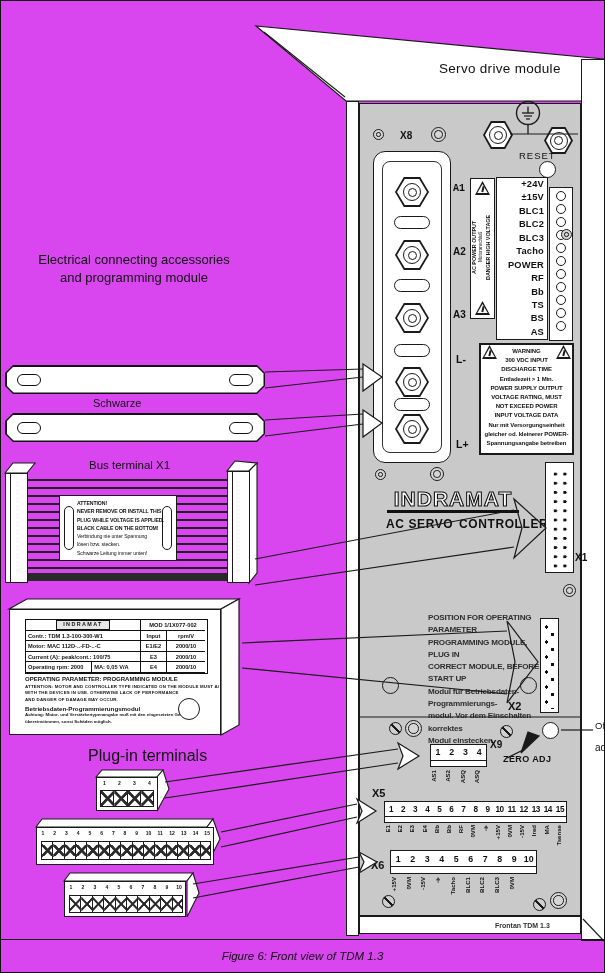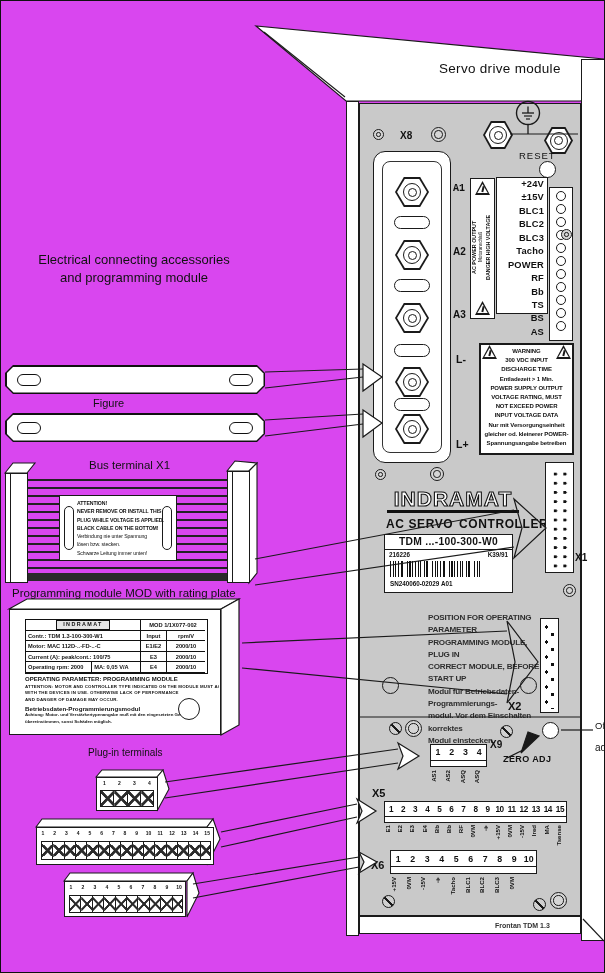--- a/index.html
+++ b/index.html
@@ -38,21 +38,21 @@
   .warn-tri{position:absolute;width:15px;height:14px;clip-path:polygon(50% 0,100% 100%,0 100%);background:#1a1a1a;}
   .warn-tri::before{content:"";position:absolute;left:2.2px;right:2.2px;top:3px;bottom:1.8px;
                     clip-path:polygon(50% 0,100% 100%,0 100%);background:#fff;}
   .warn-tri::after{content:"";position:absolute;left:7px;top:5px;width:1.6px;height:6px;background:#1a1a1a;transform:rotate(14deg);}
 
   
   .sticker{position:absolute;left:469px;top:177px;width:25px;height:141px;background:#fff;border:1.1px solid #1a1a1a;box-sizing:border-box;}
   .vtxt{position:absolute;writing-mode:vertical-rl;transform:rotate(180deg);text-align:center;white-space:nowrap;}
 
   
-  .ledlabels{position:absolute;left:495px;top:176px;width:52px;height:137px;background:#fff;border:1px solid #1a1a1a;box-sizing:border-box;}
+  .ledlabels{position:absolute;left:495px;top:176px;width:52px;height:163px;background:#fff;border:1px solid #1a1a1a;box-sizing:border-box;}
   .ledlabels span{display:block;height:13.45px;line-height:13.45px;text-align:right;padding-right:3px;
                   font-size:9.3px;font-weight:700;letter-spacing:0.2px;}
   .ledstrip{position:absolute;left:548px;top:186px;width:24px;height:154px;background:#fff;border:1px solid #1a1a1a;
             box-sizing:border-box;display:flex;flex-direction:column;align-items:center;padding-top:3px;gap:3px;}
   .ledstrip i{display:block;width:10px;height:10px;border:1.3px solid #1a1a1a;border-radius:50%;background:#fff;box-sizing:border-box;flex:none;}
 
   .warnplate{position:absolute;left:478px;top:342px;width:95px;height:112px;background:#fff;border:2px solid #1a1a1a;box-sizing:border-box;}
   .warnlines{position:absolute;left:1px;right:1px;top:2px;}
   .warnlines span{display:block;text-align:center;font-size:6px;font-weight:700;line-height:9.2px;letter-spacing:-0.1px;}
 
@@ -296,29 +296,20 @@
   </div>
   <div class="warn-tri" style="left:481px;top:344px;"></div>
   <div class="warn-tri" style="left:555px;top:344px;"></div>
 
   <div class="screw double" style="left:374px;top:468px;width:11px;height:11px;"></div>
   <div class="screw double" style="left:429px;top:466px;width:14px;height:14px;"></div>
 
   <div class="brand">INDRAMAT</div>
   <div class="t" style="left:385px;top:516px;font-size:12px;font-weight:700;letter-spacing:0.6px;">AC SERVO</div>
   <div class="t" style="left:458px;top:516px;font-size:12px;font-weight:700;letter-spacing:0.6px;">CONTROLLER</div>
-  <div class="plate">
-    <span class="model">TDM ...-100-300-W0</span>
-    <span class="refs">
-      <b>216226</b>
-      <b>K39/91</b>
-    </span>
-    <i class="barcode"></i>
-    <span class="serial">SN240060-02029 A01</span>
-  </div>
 
   <div class="posnote">
       <span>POSITION FOR OPERATING PARAMETER</span>
       <span>PROGRAMMING MODULE, PLUG IN</span>
       <span>CORRECT MODULE, BEFORE START UP</span>
       <span>Modul für Betriebsdaten-Programmierungs-</span>
       <span>modul. Vor dem Einschalten korrektes</span>
       <span>Modul einstecken.</span>
     </div>
   <div class="hole" style="left:381px;top:676px;width:17px;height:17px;"></div>
@@ -429,21 +420,21 @@
 
   <div class="t" style="left:28px;top:269px;width:210px;text-align:center;font-size:13px;">and programming module</div>
   <div class="t" style="left:28px;top:251px;width:210px;text-align:center;font-size:13px;">Electrical connecting accessories</div>
 
   <div class="busbar" style="left:4px;top:364px;">
     <i class="o ab"></i>
       <i class="i2 ab"></i>
       <i class="h ab" style="left:12px;"></i>
       <i class="h ab" style="right:12px;"></i>
   </div>
-  <div class="t" style="left:92px;top:396px;font-size:11px;">Figure</div>
+  <div class="t" style="left:92px;top:396px;font-size:11px;">Schwarze</div>
   <div class="busbar" style="left:4px;top:412px;">
     <i class="o ab"></i>
       <i class="i2 ab"></i>
       <i class="h ab" style="left:12px;"></i>
       <i class="h ab" style="right:12px;"></i>
   </div>
 
   <div class="t" style="left:88px;top:458px;font-size:11.5px;">Bus terminal X1</div>
 
   <div class="wires"></div>
@@ -455,21 +446,20 @@
         <span>ATTENTION!</span>
         <span>NEVER REMOVE OR INSTALL THIS</span>
         <span>PLUG WHILE VOLTAGE IS APPLIED.</span>
         <span>BLACK CABLE ON THE BOTTOM!</span>
         <span>Verbindung nie unter Spannung</span>
         <span>lösen bzw. stecken.</span>
         <span>Schwarze Leitung immer unten!</span>
       </div>
   </div>
 
-  <div class="t" style="left:11px;top:586px;font-size:11.5px;">Programming module MOD with rating plate</div>
 
   <div class="modbox">
     <div class="modtable">
       <div class="mtc mt-logocell">
         <span class="mt-logo">INDRAMAT</span>
       </div>
       <div class="mtc ctr mt-span2">MOD 1/1X077-002</div>
       <div class="mtc">Contr.: TDM 1.3-100-300-W1</div>
       <div class="mtc ctr">Input</div>
       <div class="mtc ctr last">rpm/V</div>
@@ -491,21 +481,21 @@
         <span>ATTENTION: MOTOR AND CONTROLLER TYPE INDICATED ON THE MODULE MUST AGREE</span>
         <span>WITH THE DEVICES IN USE. OTHERWISE LACK OF PERFORMANCE</span>
         <span>AND DANGER OF DAMAGE MAY OCCUR.</span>
         <span>Betriebsdaten-Programmierungsmodul</span>
         <span>Achtung: Motor- und Verstärkertypenangabe muß mit den eingesetzten Geräten</span>
         <span>übereinstimmen, sonst Schäden möglich.</span>
       </div>
     <div class="hole" style="left:168px;top:88px;width:22px;height:22px;background:#fff;"></div>
   </div>
 
-  <div class="t" style="left:87px;top:746px;font-size:10px;">Plug-in terminals</div>
+  <div class="t" style="left:87px;top:746px;font-size:16px;">Plug-in terminals</div>
 
   <div class="block-front" style="left:95px;top:776px;width:62px;height:34px;">
     <div class="pins">
         <span>1</span>
         <span>2</span>
         <span>3</span>
         <span>4</span>
       </div>
     <div class="screwrow" style="--cw:13.5px;left:3px;top:12px;width:54px;height:17px;"></div>
   </div>
@@ -575,13 +565,16 @@
     <line x1="506" y1="757" x2="522" y2="749"></line>
     <path d="M520,752 L538,735 L527,731 Z" fill="#1a1a1a"></path>
     <line x1="560" y1="729" x2="592" y2="729"></line>
 
     <line x1="509" y1="133" x2="577" y2="133"></line>
 
     <line x1="358" y1="716" x2="580" y2="716" stroke-width="1"></line>
     <line x1="582" y1="918" x2="603" y2="940"></line>
   </svg>
 
+  <div class="capband">
+    <span>Figure 6: Front view of TDM 1.3</span>
+  </div>
 </div>
 
 </body></html>

